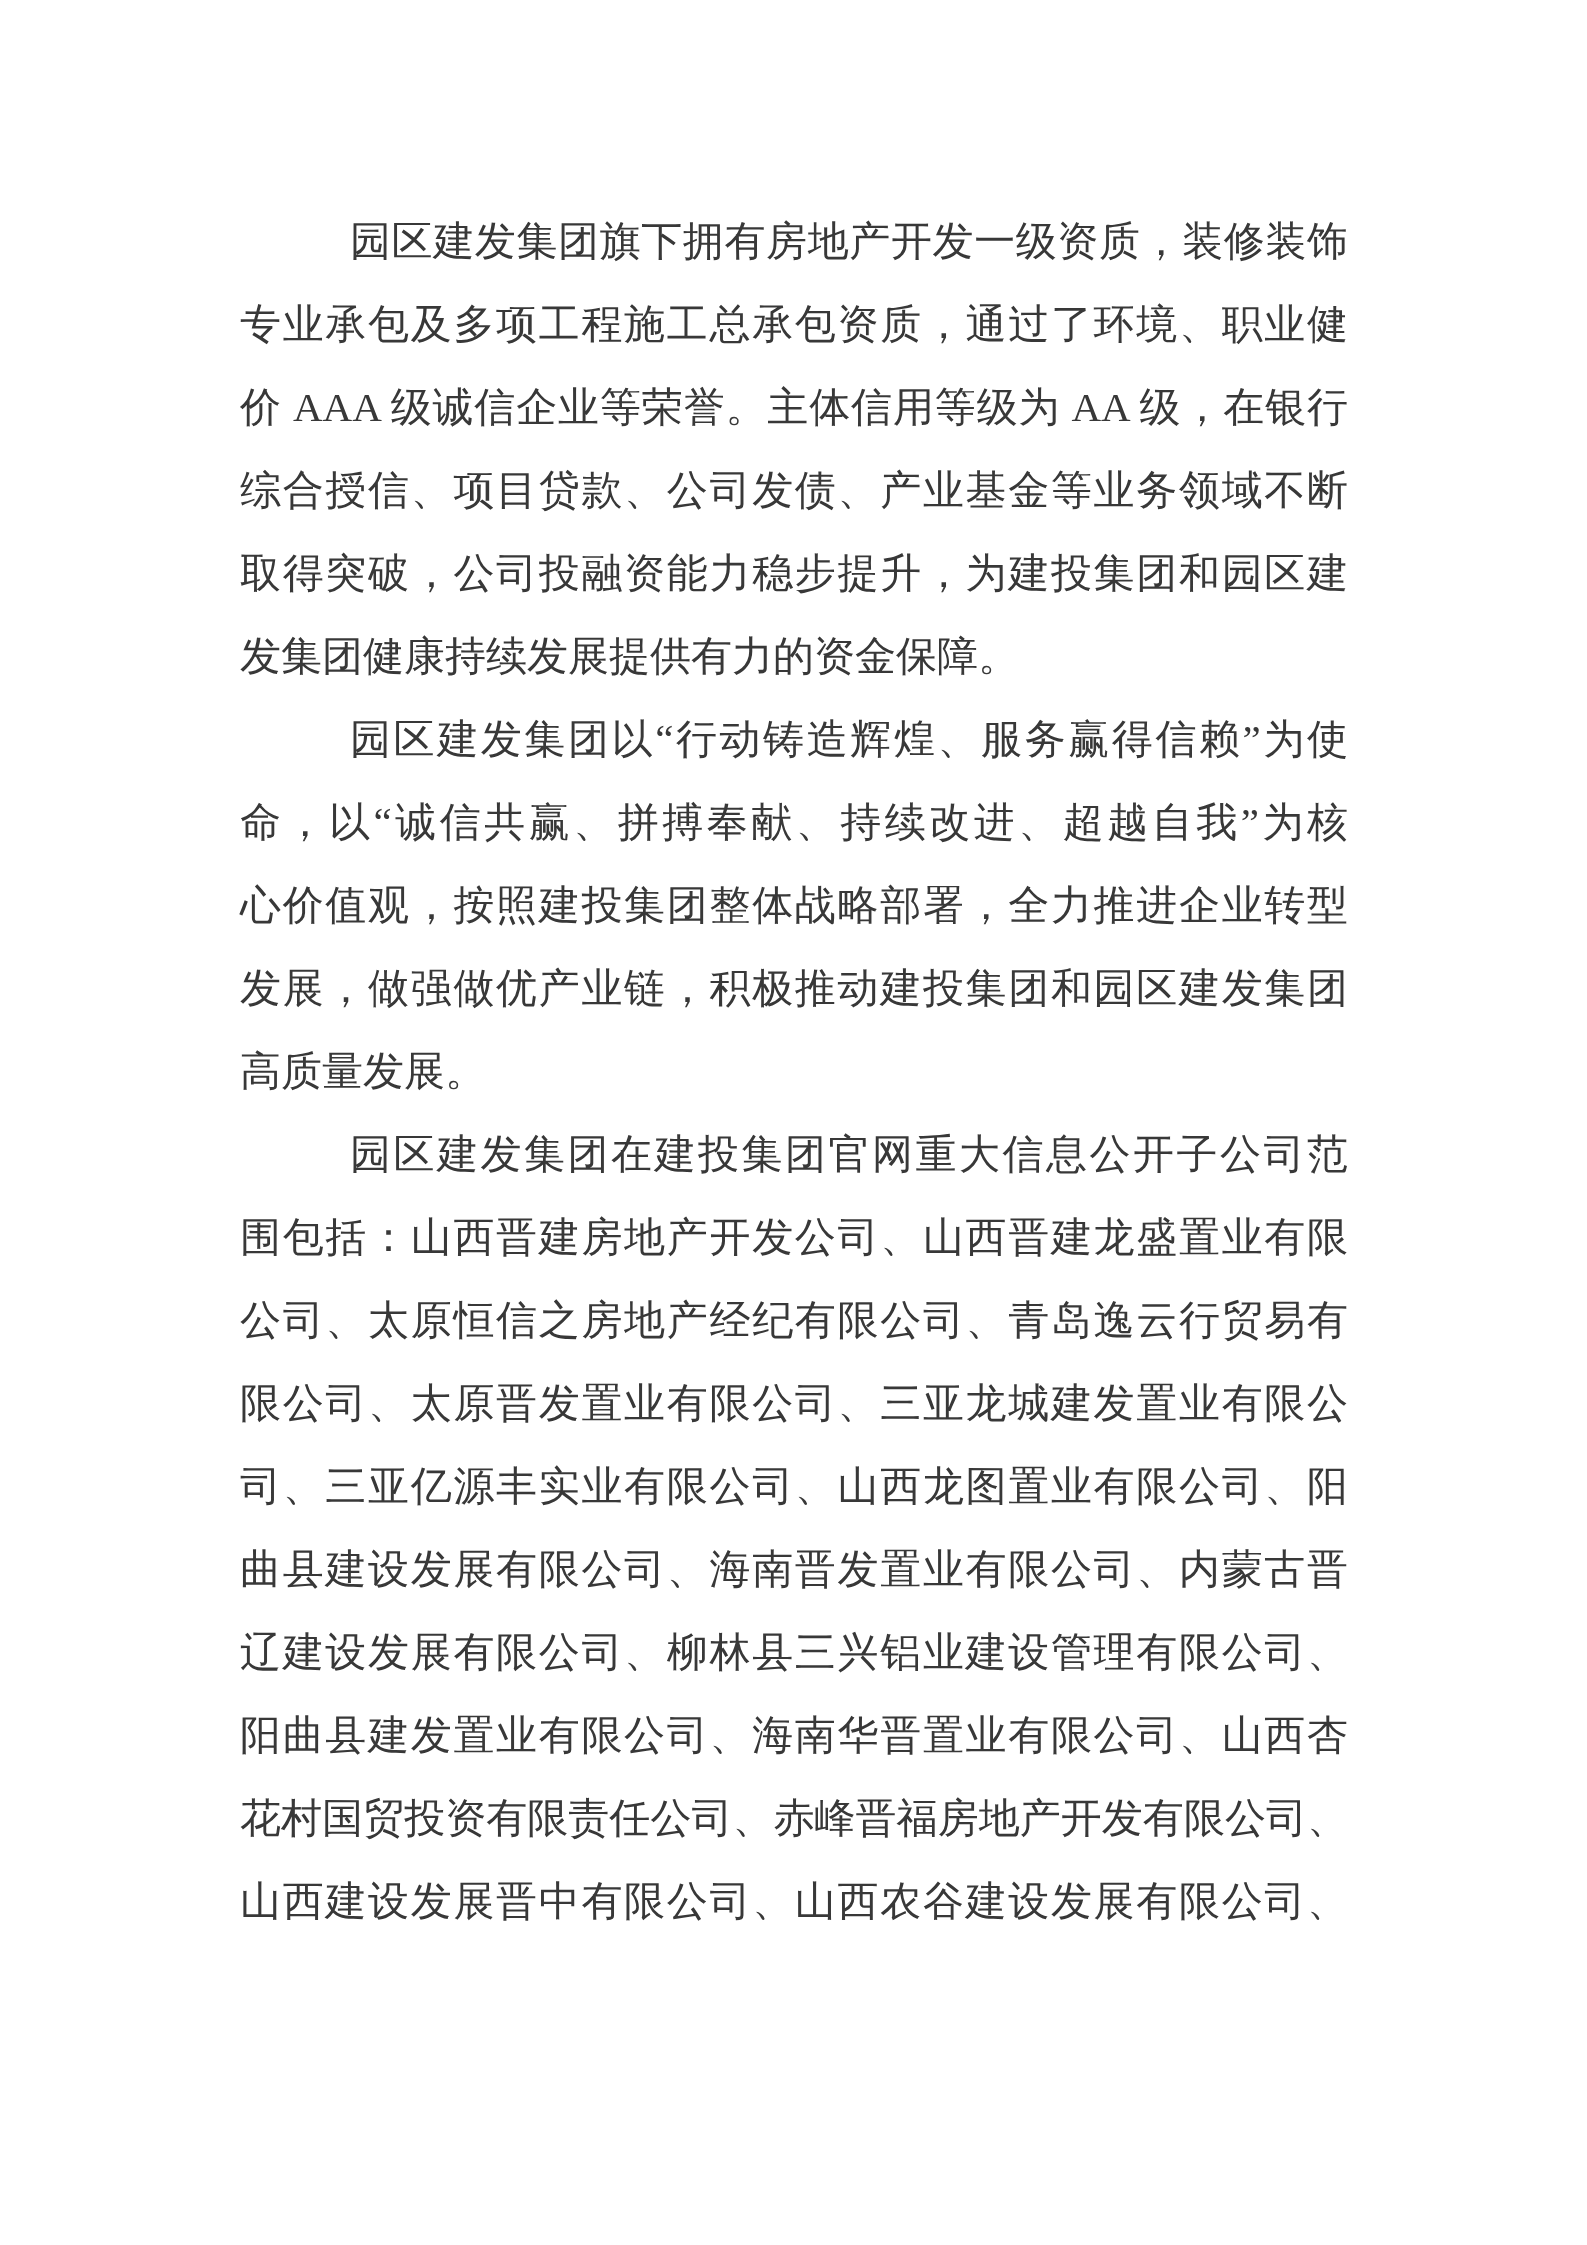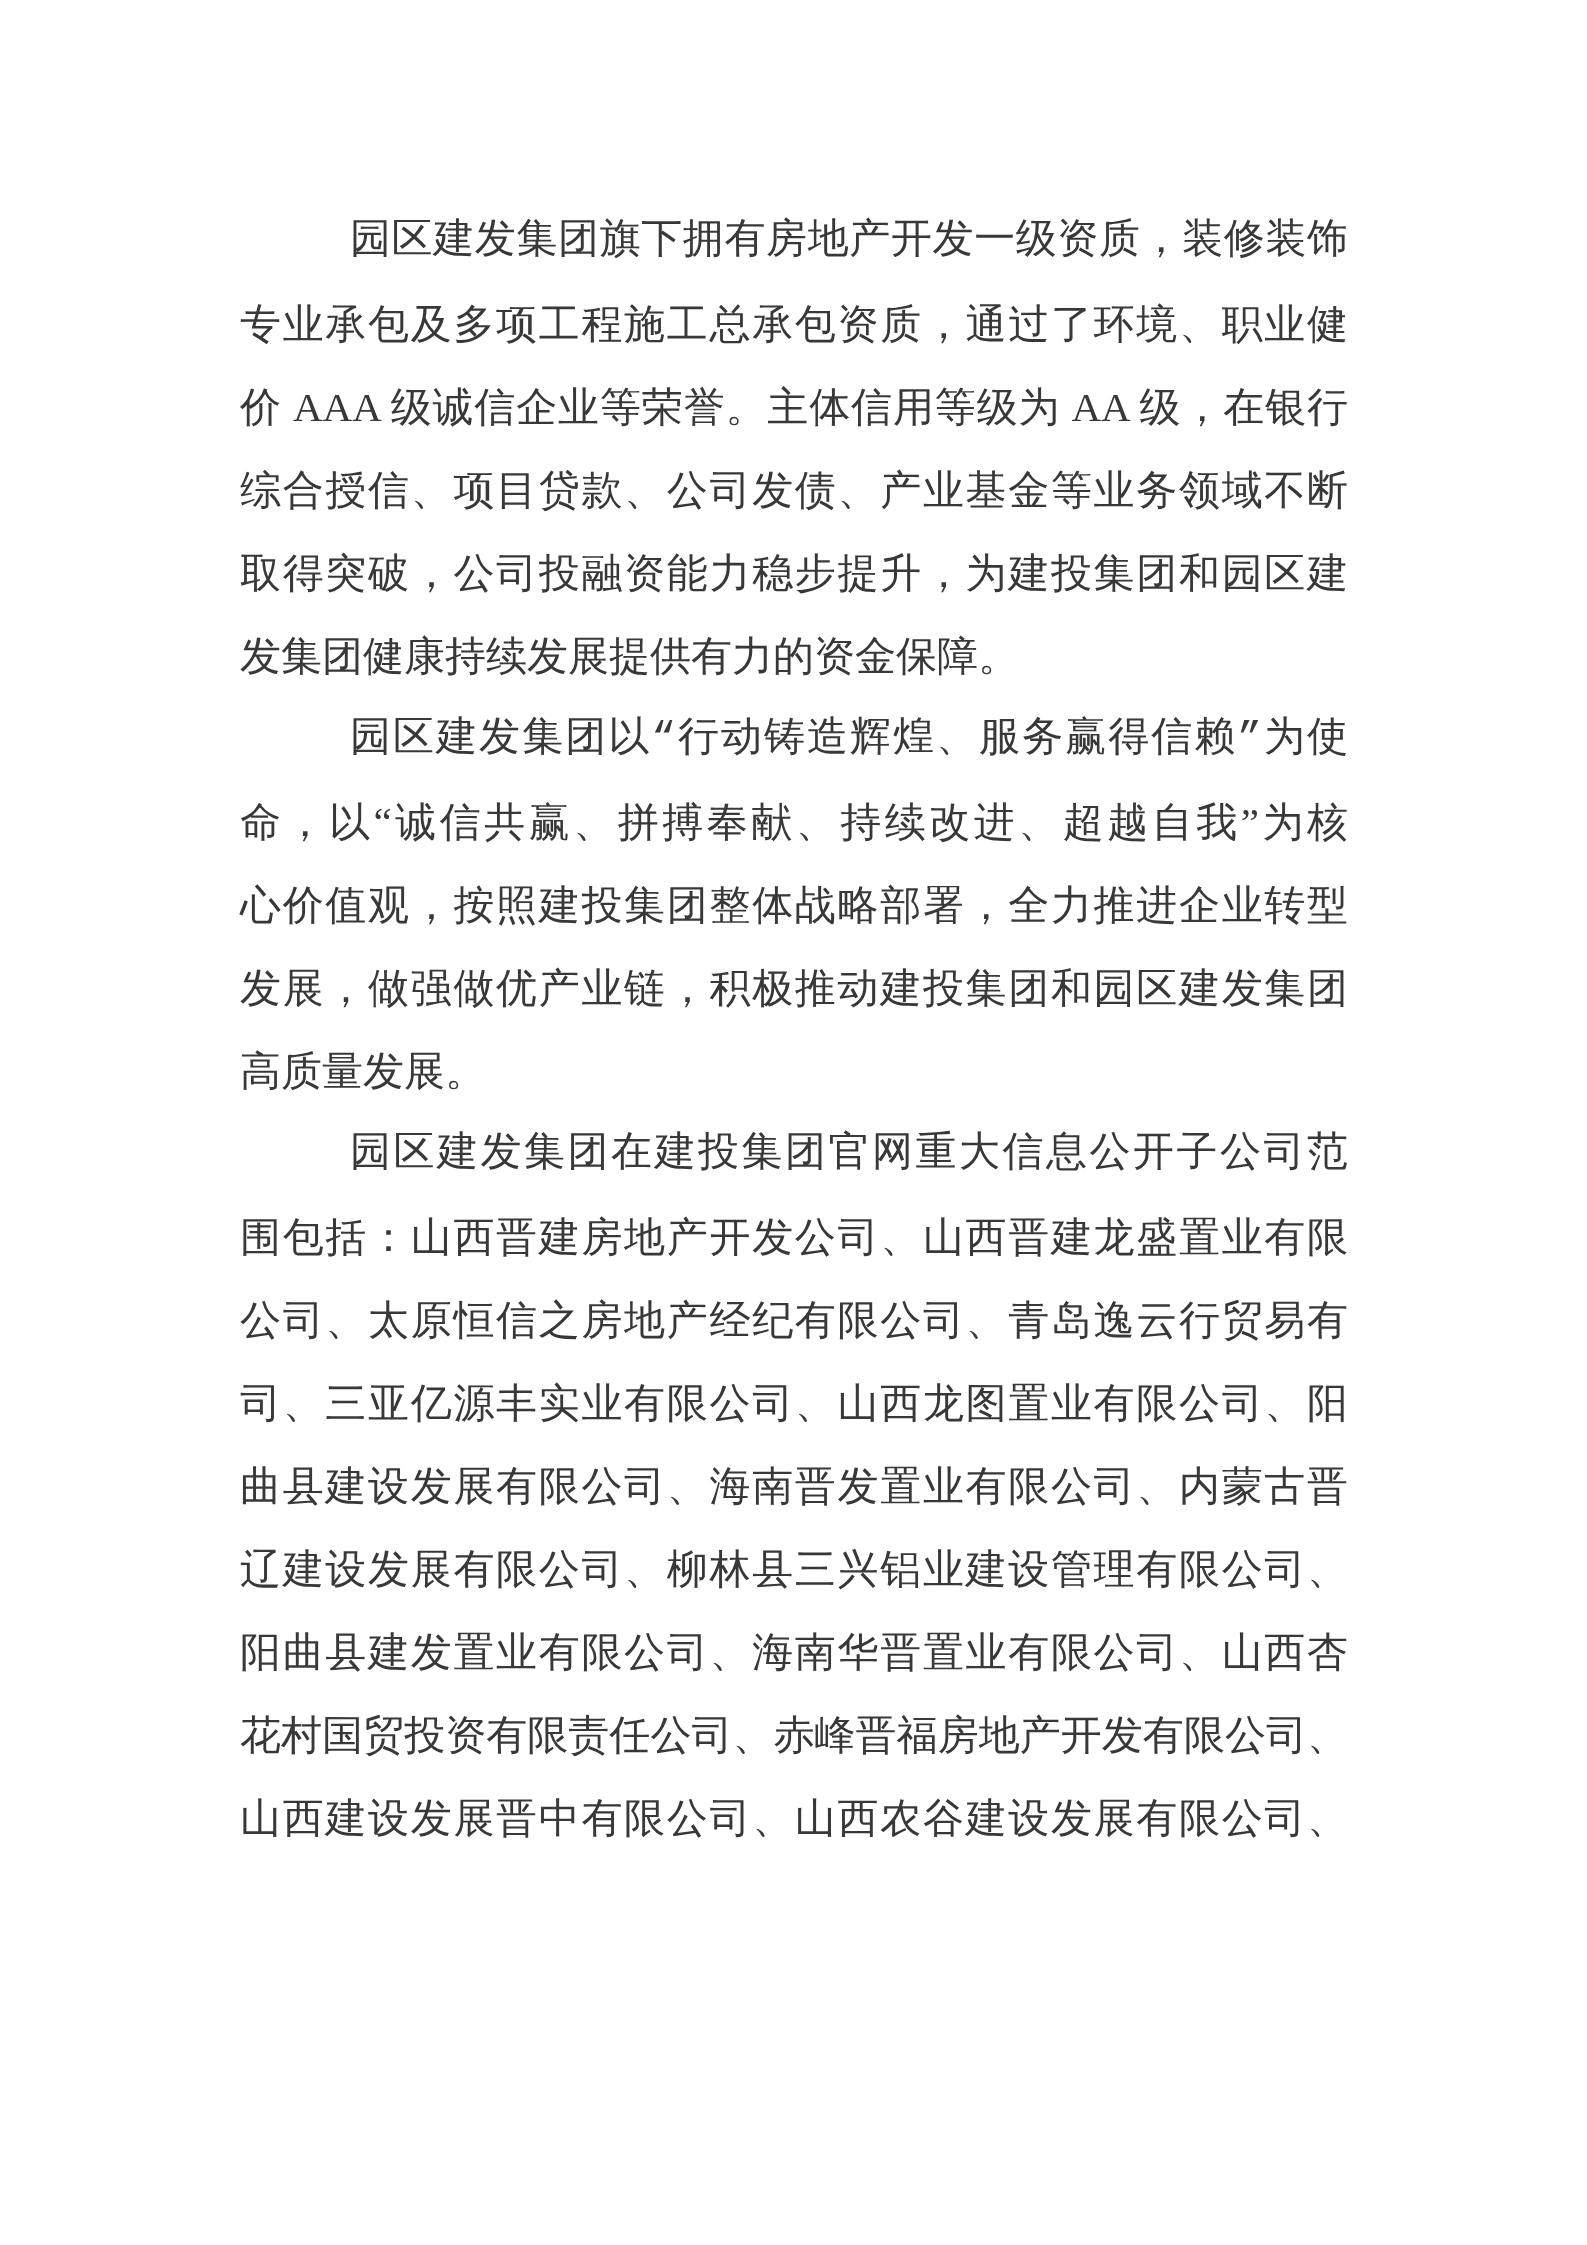--- a/index.html
+++ b/index.html
@@ -37,21 +37,20 @@
     line-height: 83px;
     margin: 0;
     padding: 0;
     text-align: justify;
     text-align-last: justify;
     white-space: normal;
     overflow: visible;
   }
   .line.indent {
     text-indent: 110px;
-    font-family: Liberation Mono, monospace;
   }
   .line.para-end {
     text-align: right;
     text-align-last: left;
   }
 </style>
 </head>
 <body>
 
 <div class="page">
@@ -71,20 +70,21 @@
       <p class="line">命，以“诚信共赢、拼搏奉献、持续改进、超越自我”为核</p>
       <p class="line">心价值观，按照建投集团整体战略部署，全力推进企业转型</p>
       <p class="line">发展，做强做优产业链，积极推动建投集团和园区建发集团</p>
       <p class="line para-end">高质量发展。</p>
     </div>
 
     <div class="paragraph">
       <p class="line indent">园区建发集团在建投集团官网重大信息公开子公司范</p>
       <p class="line">围包括：山西晋建房地产开发公司、山西晋建龙盛置业有限</p>
       <p class="line">公司、太原恒信之房地产经纪有限公司、青岛逸云行贸易有</p>
+      <p class="line">限公司、太原晋发置业有限公司、三亚龙城建发置业有限公</p>
       <p class="line">司、三亚亿源丰实业有限公司、山西龙图置业有限公司、阳</p>
       <p class="line">曲县建设发展有限公司、海南晋发置业有限公司、内蒙古晋</p>
       <p class="line">辽建设发展有限公司、柳林县三兴铝业建设管理有限公司、</p>
       <p class="line">阳曲县建发置业有限公司、海南华晋置业有限公司、山西杏</p>
       <p class="line">花村国贸投资有限责任公司、赤峰晋福房地产开发有限公司、</p>
       <p class="line">山西建设发展晋中有限公司、山西农谷建设发展有限公司、</p>
     </div>
 
   </div>
 </div>

